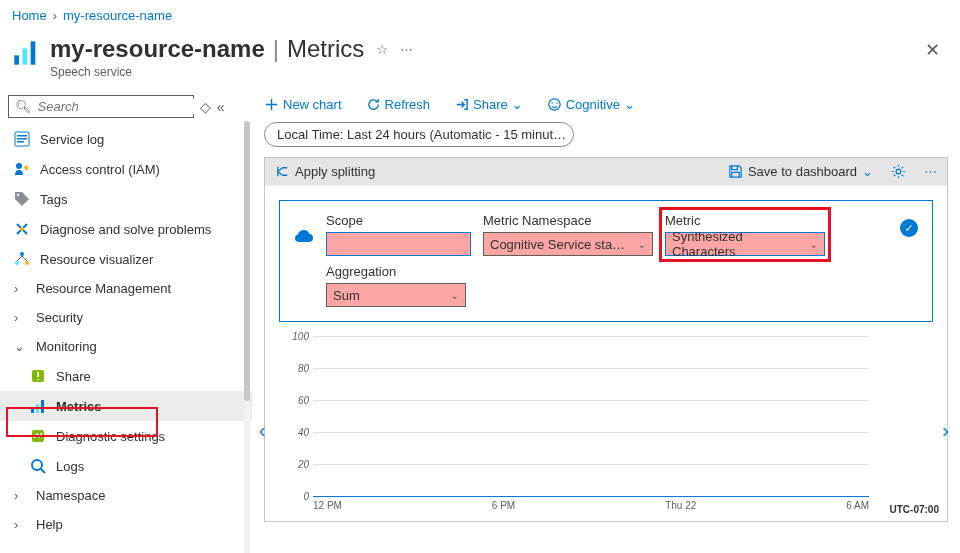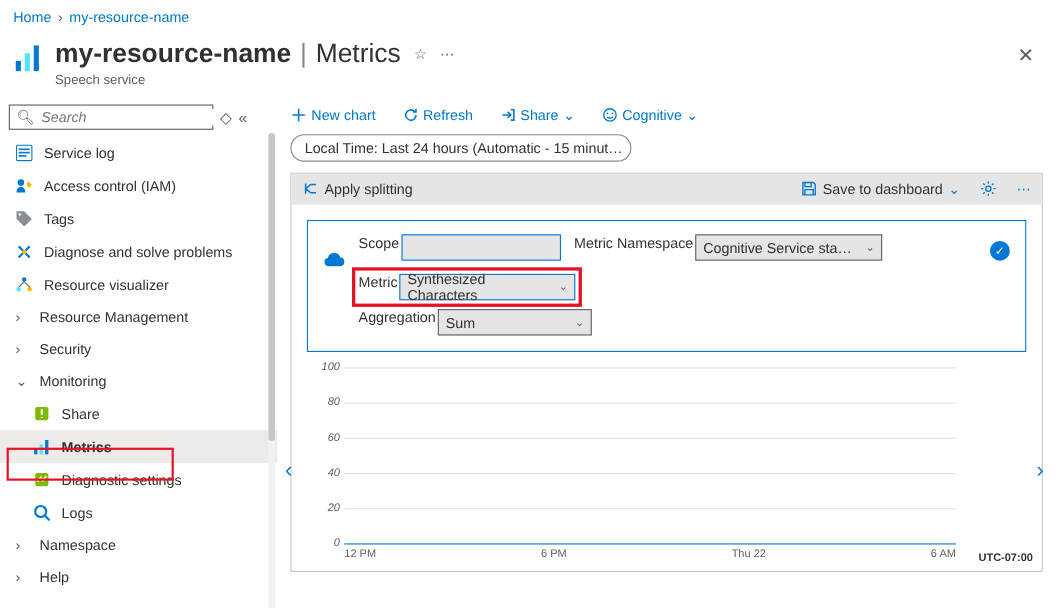--- a/index.html
+++ b/index.html
@@ -46,23 +46,23 @@
     .time-pill { display: inline-flex; align-items: center; border: 1px solid #8a8886; border-radius: 14px; padding: 4px 12px; font-size: 13px; color: #323130; margin: 4px 0 10px; cursor: pointer; max-width: 310px; white-space: nowrap; overflow: hidden; text-overflow: ellipsis; }
     
     .chart-card { border: 1px solid #c8c6c4; background: #fff; }
     .chart-toolbar { background: #e5e5e5; display: flex; align-items: center; padding: 6px 10px; gap: 18px; color: #323130; border-bottom: 1px solid #edebe9; }
     .chart-toolbar .spacer { margin-left: auto; }
     .chart-toolbar .ctb-item { display: flex; align-items: center; gap: 5px; cursor: pointer; }
     .chart-toolbar svg { width: 15px; height: 15px; }
     
     .metric-config { border: 1px solid #0078d4; margin: 14px; padding: 12px 14px 14px; display: flex; align-items: flex-start; gap: 12px; position: relative; }
     .cloud-icon { color: #0078d4; margin-top: 16px; }
-    .field-group { display: flex; flex-direction: row; gap: 2px; }
+    .field-group { display: flex; flex-direction: column; gap: 2px; }
     .field-label { font-size: 13px; margin-bottom: 2px; }
-    .field-input { border: 1px solid #605e5c; font-size: 13px; min-width: 140px; height: 24px; background: #e5e5e5; display: flex; align-items: center; justify-content: space-between; padding: 4px 6px; cursor: pointer; }
+    .field-input { border: 1px solid #605e5c; font-size: 13px; min-width: 140px; height: 24px; background: #fca5a5; display: flex; align-items: center; justify-content: space-between; padding: 4px 6px; cursor: pointer; }
     .field-input.small { width: 140px; }
     .field-input.scope-i { border: 1px solid #0078d4; width: 145px; }
     .field-input .chev-d { color: #605e5c; font-size: 10px; }
     .field-row { display: flex; gap: 12px; flex-wrap: wrap; }
     .field-col { display: flex; flex-direction: column; gap: 8px; }
     .metric-highlight { border: 3px solid #e81123; padding: 3px; margin: -6px -6px -6px -6px; }
     .check-badge { width: 18px; height: 18px; background: #0078d4; border-radius: 50%; color: #fff; display: flex; align-items: center; justify-content: center; font-size: 11px; position: absolute; right: 14px; top: 18px; }
     
     .chart-area { position: relative; padding: 0 20px 10px; }
     .nav-arrow { position: absolute; top: 45%; color: #0078d4; font-size: 20px; cursor: pointer; }

